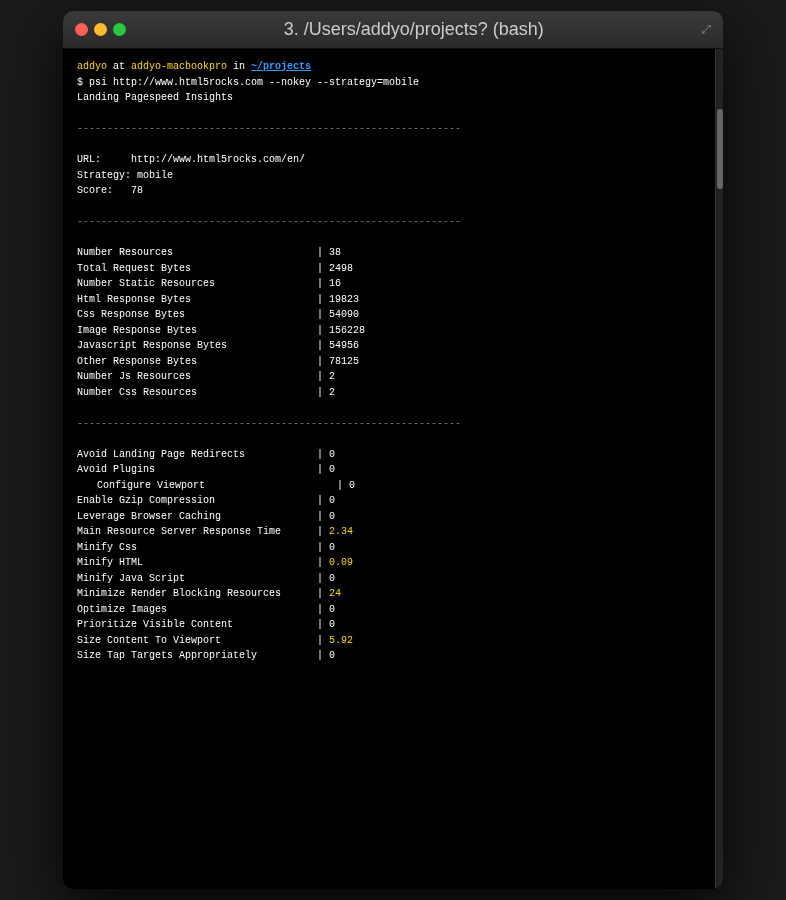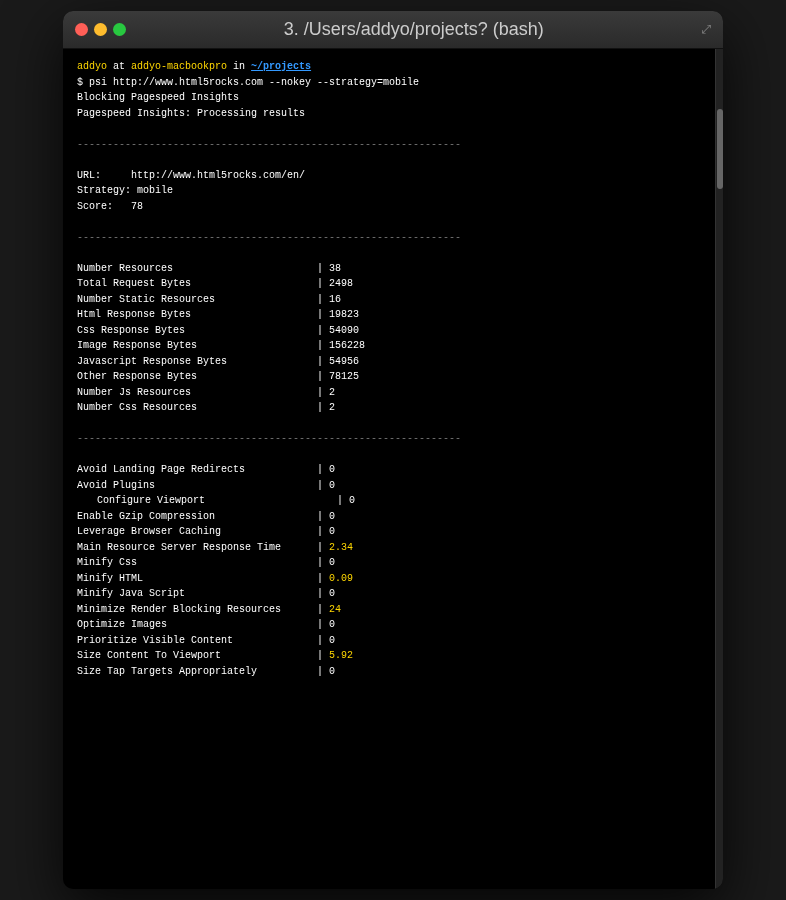--- a/index.html
+++ b/index.html
@@ -122,22 +122,21 @@
     <div class="expand-icon">⤢</div>
   </div>
 
   <div class="terminal-wrapper">
     <div class="terminal terminal-content">
 
       <span class="line"><span class="prompt-user">addyo</span><span class="prompt-at"> at </span><span class="prompt-host">addyo-macbookpro</span><span class="prompt-in"> in </span><span class="prompt-dir">~/projects</span></span>
 
       <span class="line"><span class="prompt-dollar">$ </span><span class="prompt-cmd">psi http://www.html5rocks.com --nokey --strategy=mobile</span></span>
 
-      <span class="line white">Blocking Pagespeed Insights</span>
-      <span class="line white">Pagespeed Insights: Processing results</span>
+      <span class="line white">Landing Pagespeed Insights</span>
 
       <span class="line">&nbsp;</span>
       <span class="line separator">----------------------------------------------------------------</span>
       <span class="line">&nbsp;</span>
 
       <span class="line white"><span>URL:</span><span>     http://www.html5rocks.com/en/</span></span>
       <span class="line white"><span>Strategy:</span><span> mobile</span></span>
       <span class="line white"><span>Score:</span><span>   78</span></span>
 
       <span class="line">&nbsp;</span>

